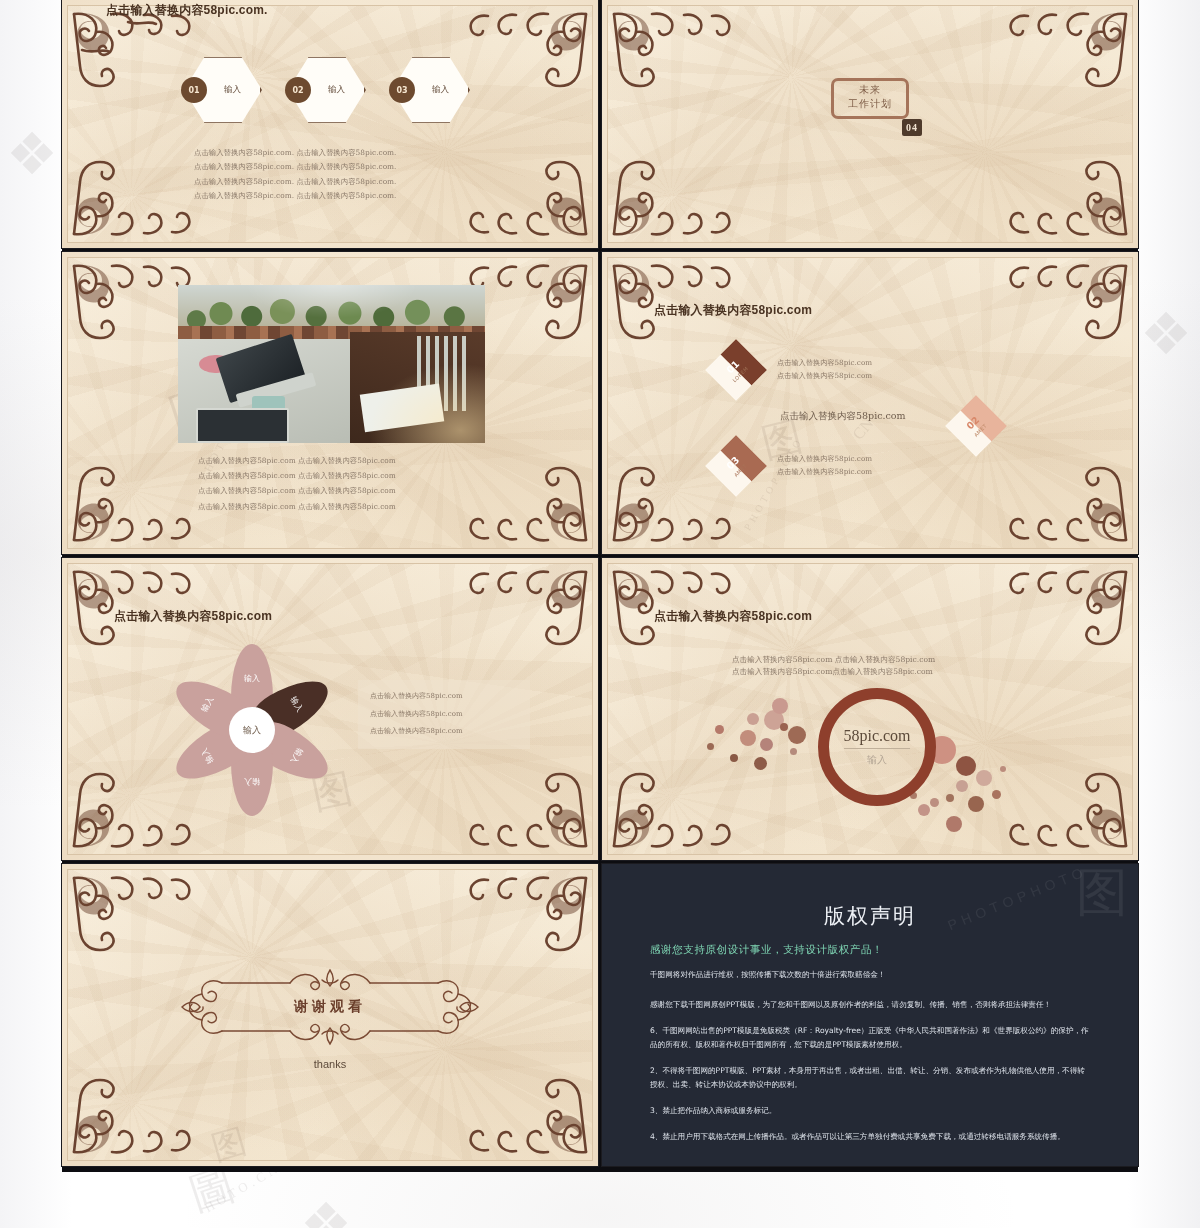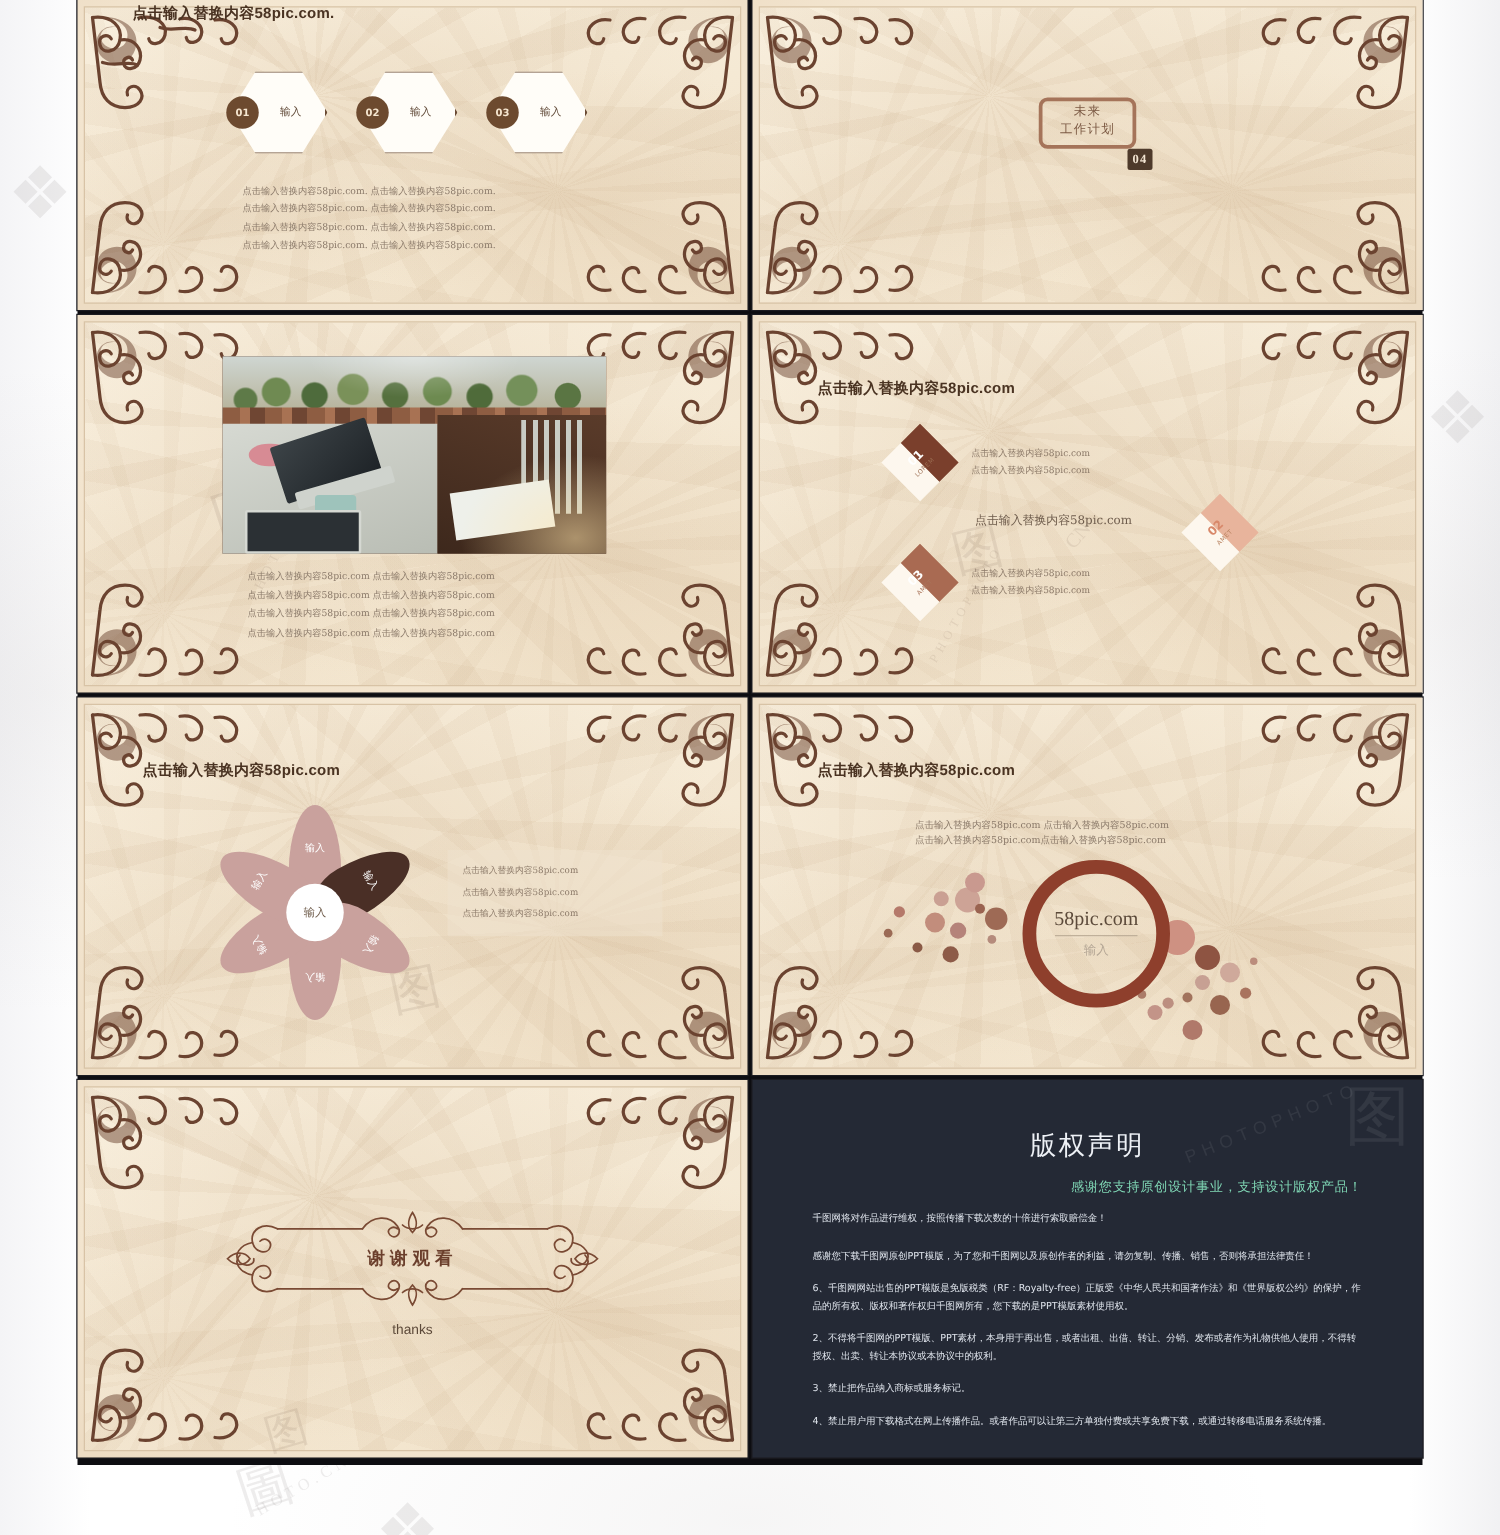--- a/index.html
+++ b/index.html
@@ -266,21 +266,21 @@
     padding:0;
   }
   .cp { position:absolute; inset:0; padding:26px 48px 0; }
   .cp-h1 {
     text-align:center;
     font-family:"DejaVu Sans", sans-serif;
     font-size:21px; color:#eef1f6; letter-spacing:2px;
     margin-top:12px;
   }
   .cp-h2 {
-    text-align:right; margin-top:13px;
+    text-align:left; margin-top:13px;
     font-family:"DejaVu Sans", sans-serif;
     font-size:10.5px; color:#7fd6b4; letter-spacing:.6px;
   }
   .cp-p {
     margin-top:16px;
     font-family:"DejaVu Sans", sans-serif;
     font-size:7.6px; line-height:1.85;
     color:#dfe4ec;
   }
   .cp-p.tight { margin-top:11px; }

